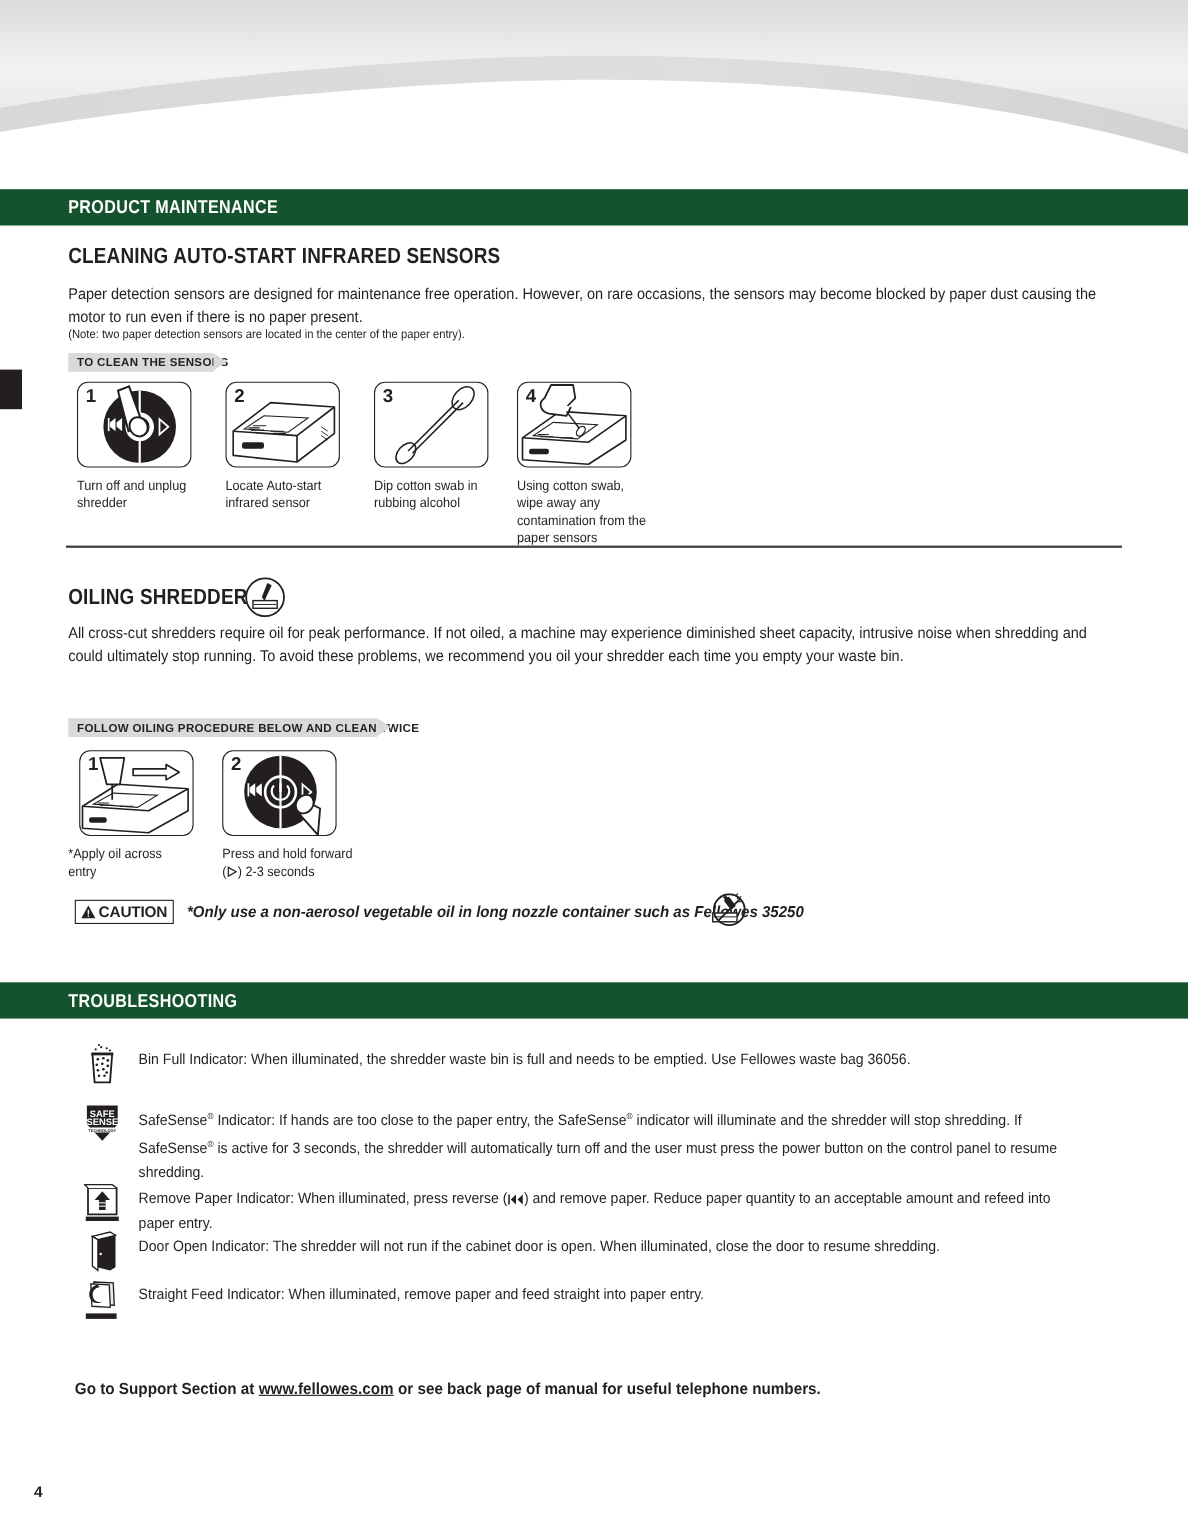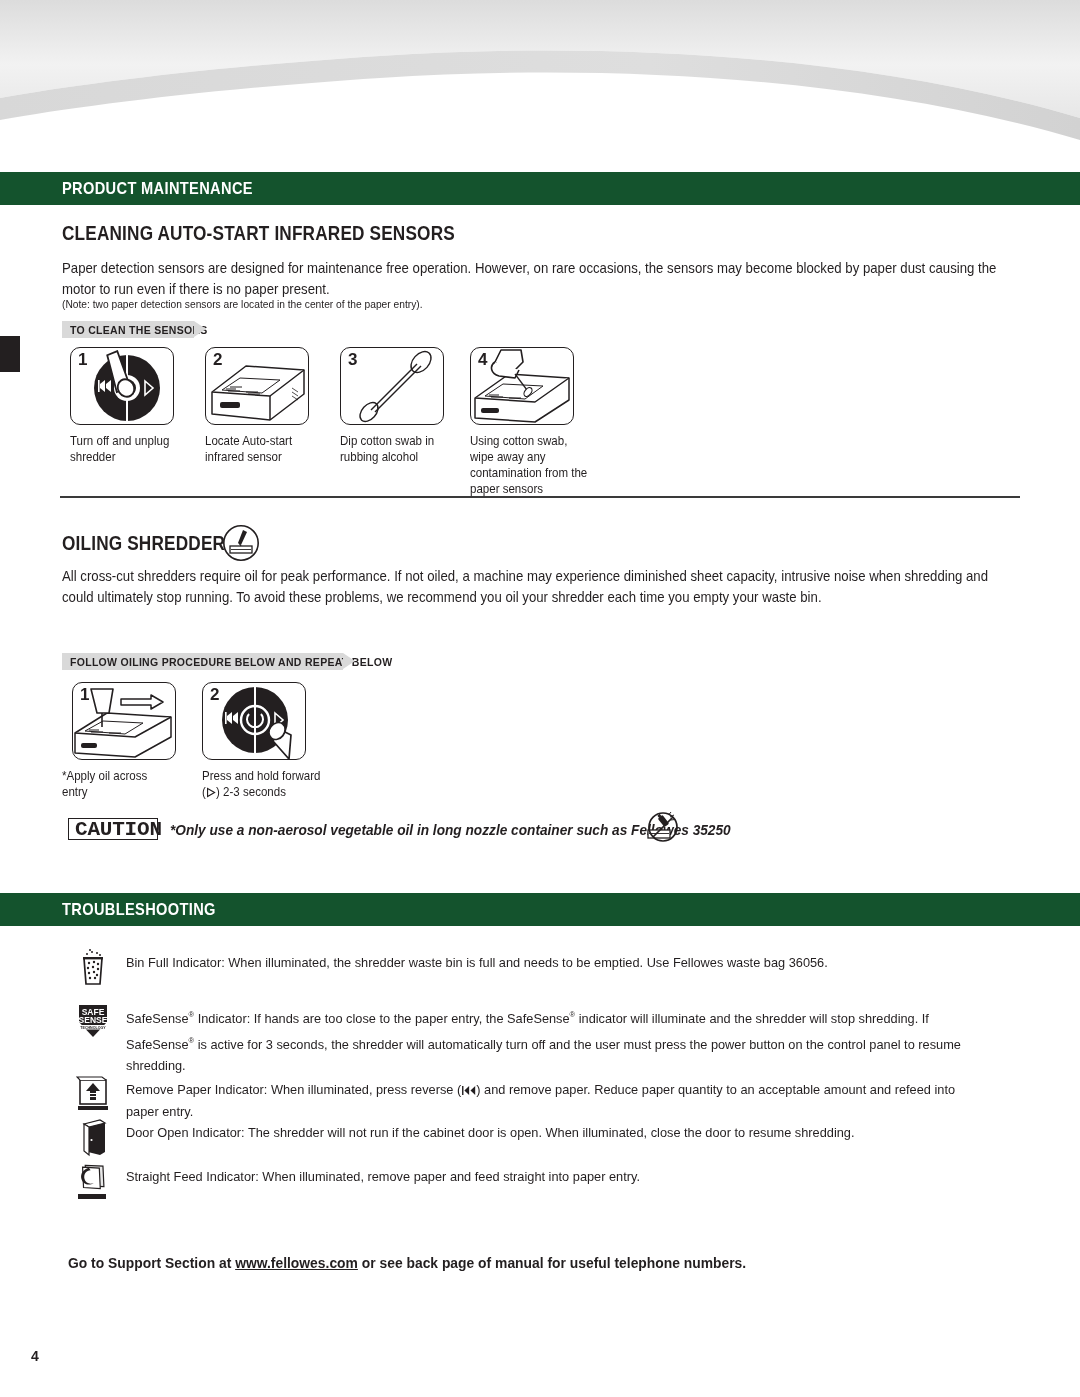--- a/index.html
+++ b/index.html
@@ -184,23 +184,23 @@
   .caution-box {
     position: absolute;
     border: 1.6px solid #231f20;
     box-sizing: border-box;
     display: flex;
     align-items: center;
     padding: 0 5px 0 4px;
     height: 22px;
   }
   .caution-label {
-    font-family: Liberation Mono, monospace;
-    font-weight: bold;
-    font-size: 21px;
+    font-family: Liberation Sans, sans-serif;
+    font-weight: bold;
+    font-size: 14px;
     letter-spacing: -0.2px;
     color: #231f20;
     white-space: nowrap;
   }
   .caution-text {
     position: absolute;
     font-family: "Liberation Sans Narrow", "Liberation Sans", sans-serif;
     font-weight: bold;
     font-style: italic;
     font-size: 14.4px;
@@ -388,21 +388,21 @@
   <circle cx="19" cy="19" r="17.2" fill="#ffffff" stroke="#231f20" stroke-width="1.6"></circle>
   <rect x="8" y="22" width="22" height="7" fill="#ffffff" stroke="#231f20" stroke-width="1.3"></rect>
   <line x1="9" y1="25.5" x2="29" y2="25.5" stroke="#231f20" stroke-width="0.9"></line>
   <path d="M21,6 L25,8 L19,21 L16,19 Z" fill="#231f20"></path>
   <path d="M17,19 L19,22" stroke="#231f20" stroke-width="1.2"></path>
 </svg>
 
 <div class="body-text" style="left:62px; top:566px; width:1010px;">All cross-cut shredders require oil for peak performance. If not oiled, a machine may experience diminished sheet capacity, intrusive noise when shredding and could ultimately stop running. To avoid these problems, we recommend you oil your shredder each time you empty your waste bin.</div>
 
 <div class="tag" style="left:62px; top:653px; width:281px;">
-  <span>FOLLOW OILING PROCEDURE BELOW AND REPEAT BELOW</span>
+  <span>FOLLOW OILING PROCEDURE BELOW AND CLEAN TWICE</span>
 </div>
 
 <div class="step-card" style="left:72px; top:682px; width:104px; height:78px;">
   <span class="step-num">1</span>
   <svg width="104" height="78" viewBox="0 0 104 78">
     <g fill="#ffffff" stroke="#231f20" stroke-width="1.5" stroke-linejoin="round">
       <path d="M2,50 L34,30 L98,34 L98,54 L62,74 L2,70 Z"></path>
       <path d="M2,50 L62,54 L98,34"></path>
     </g>
     <g stroke="#231f20" stroke-width="1" fill="none">

